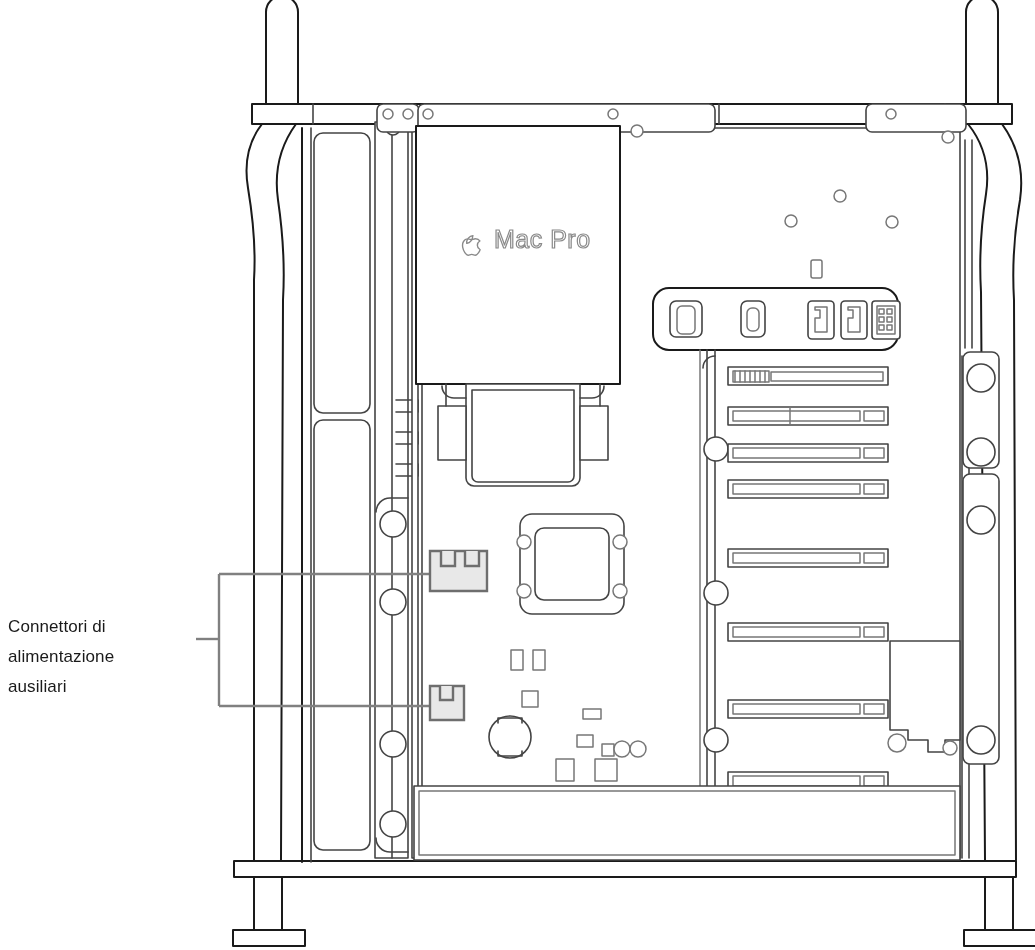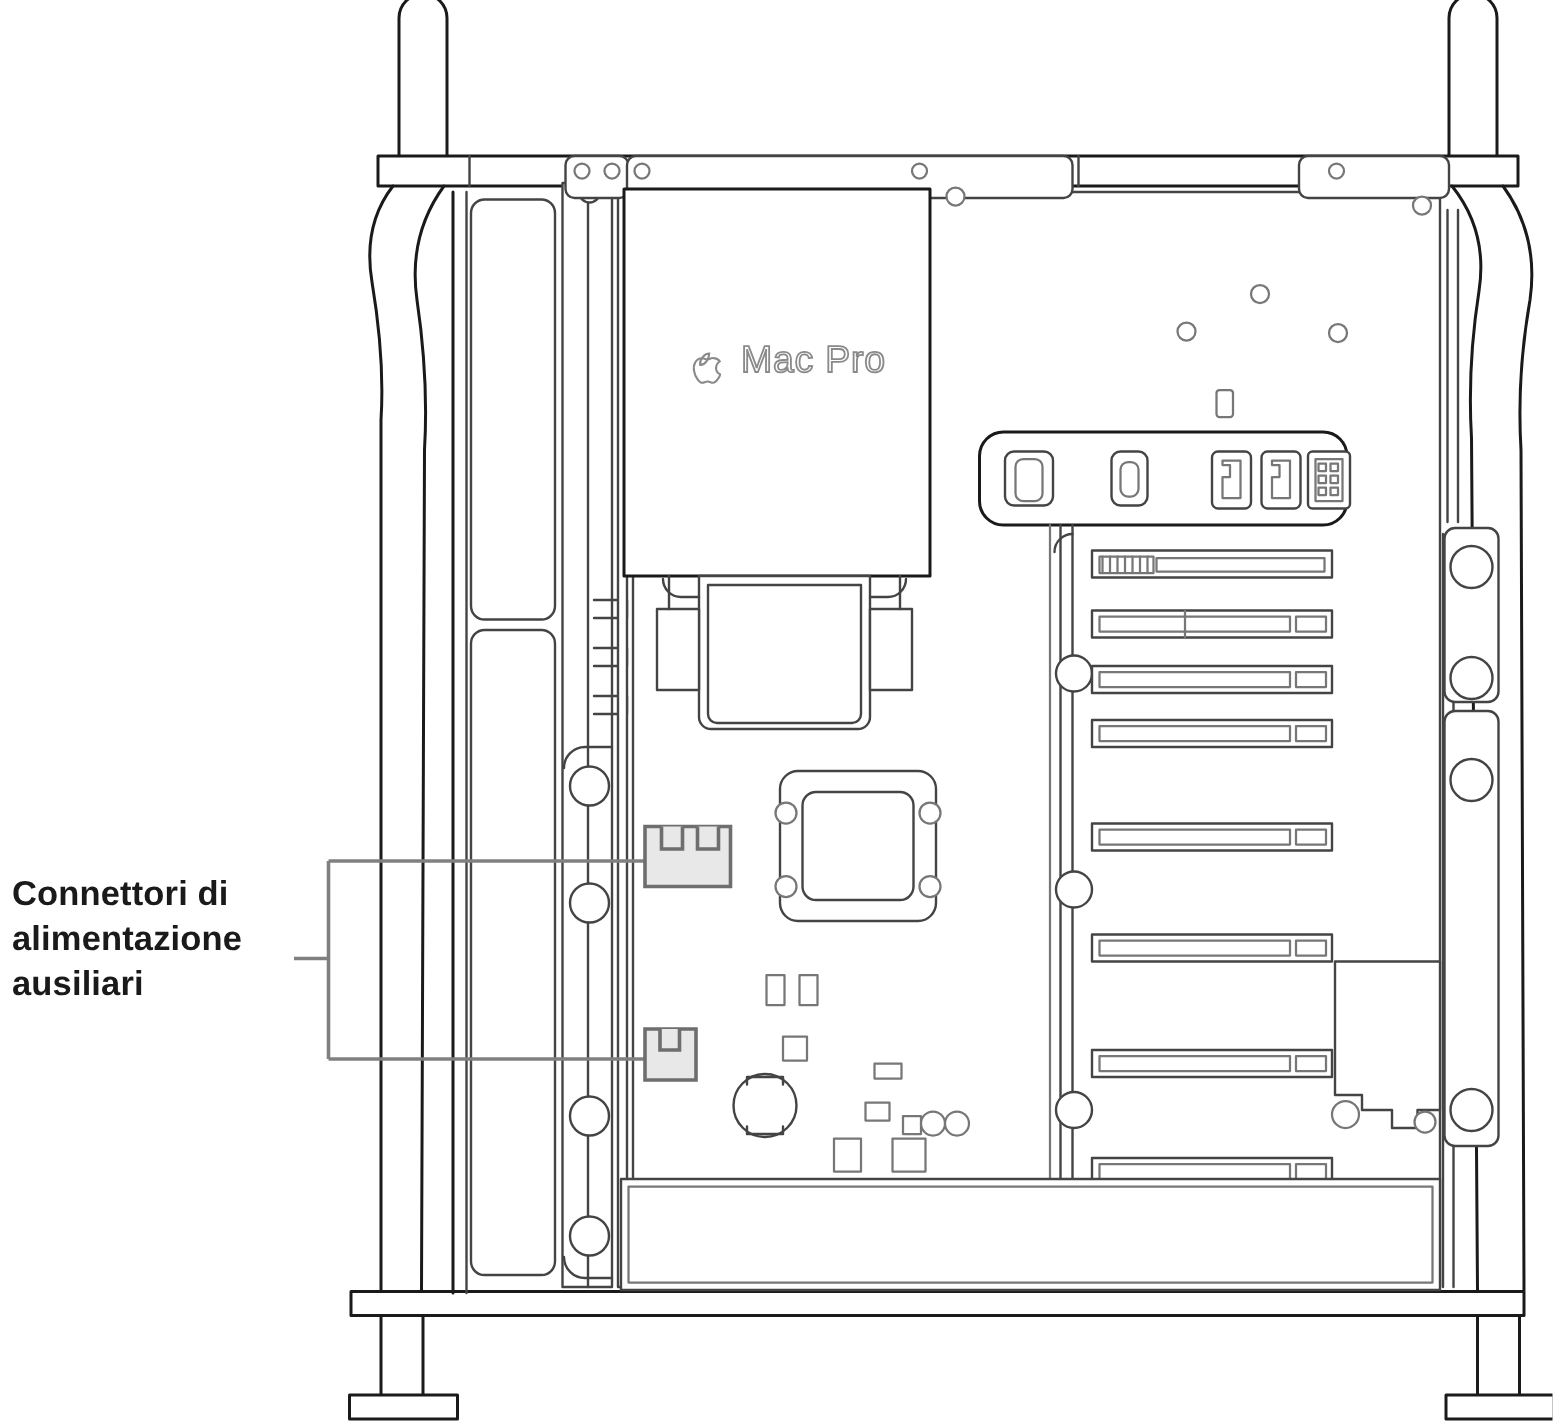--- a/index.html
+++ b/index.html
@@ -24,29 +24,28 @@
     position: absolute;
     left: 0;
     top: 0;
     width: 1035px;
     height: 950px;
     display: block;
   }
   .callout-text {
     position: absolute;
     left: 8px;
-    top: 580px;
+    top: 612px;
     width: 190px;
     font-family: "Liberation Sans", sans-serif;
-    font-size: 23px;
+    font-size: 17px;
     line-height: 30px;
     color: #1a1a1a;
     letter-spacing: 0.1px;
     white-space: pre-line;
-    font-weight: bold;
   }
 </style>
 </head>
 <body>
 
 <div id="figure-root">
 
   <svg id="diagram-svg" viewBox="0 0 1035 950" xmlns="http://www.w3.org/2000/svg">
 
     <defs>

